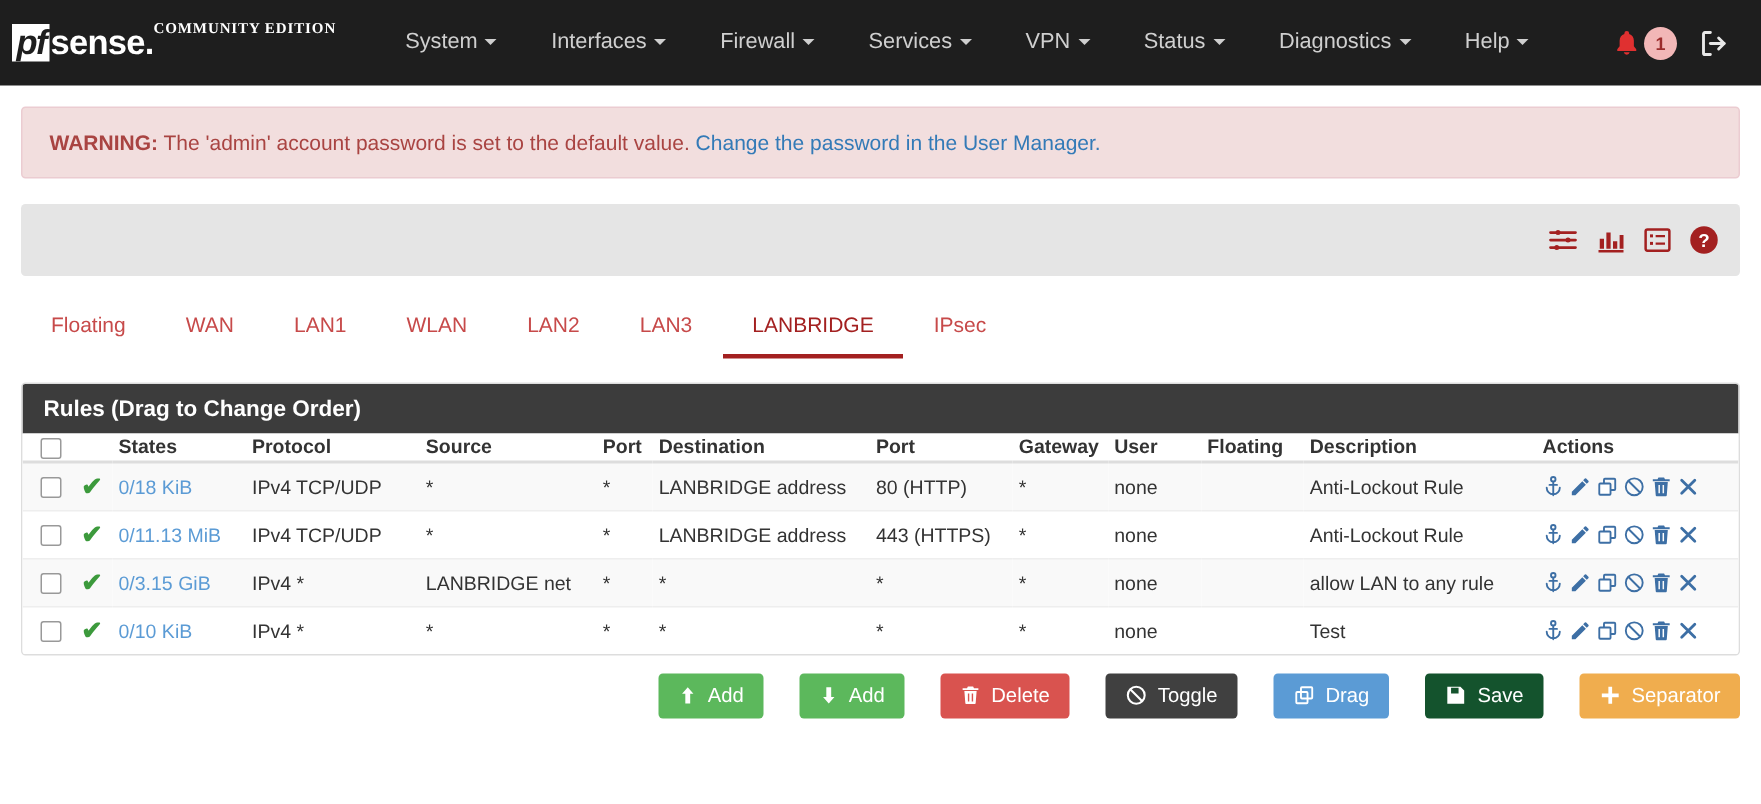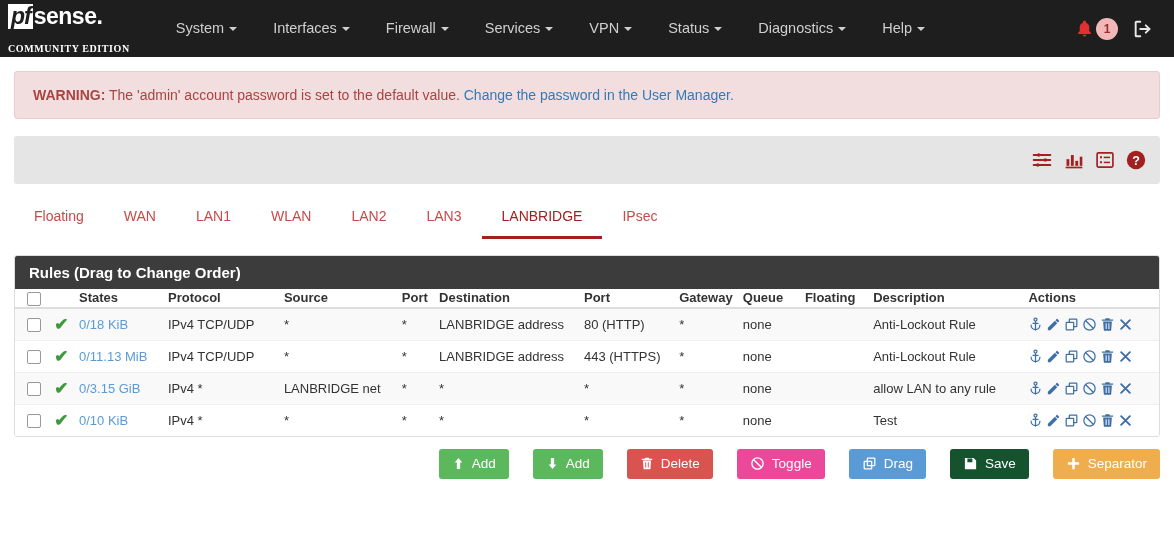--- a/index.html
+++ b/index.html
@@ -14,21 +14,21 @@
 
   
   .navbar {
     height: 57px;
     background: #1e1e1e;
     display: flex;
     align-items: center;
     padding: 0 14px 0 0;
   }
   .brand {
-    display: flex; flex-direction: column;
+    display: flex; flex-direction: row;
     justify-content: center;
     padding: 0 10px 0 8px;
     height: 57px;
   }
   .brand-top { display: flex; align-items: center; }
   .brand-pf {
     background: #ffffff;
     color: #1e1e1e;
     font-weight: bold;
     font-style: italic;
@@ -316,21 +316,21 @@
           <span class="cb"></span>
         </th>
         <th class="c-pass"></th>
         <th class="c-state">States</th>
         <th class="c-proto">Protocol</th>
         <th class="c-src">Source</th>
         <th class="c-sport">Port</th>
         <th class="c-dst">Destination</th>
         <th class="c-dport">Port</th>
         <th class="c-gw">Gateway</th>
-        <th class="c-queue">Queue</th>
+        <th class="c-queue">User</th>
         <th class="c-sched">Floating</th>
         <th class="c-desc">Description</th>
         <th class="c-act">Actions</th>
       </tr>
     </thead>
     <tbody>
 
       <tr>
         <td class="c-chk"><span class="cb"></span></td>
         <td class="c-pass"><span class="tick">✔</span></td>
@@ -511,21 +511,21 @@
     <span>Add</span>
   </button>
 
   <button class="btn" style="background:#d9534f">
     <svg width="14" height="15" viewBox="0 0 24 24" fill="#ffffff">
         <path d="M9 2h6l1 2h5v2H3V4h5l1-2zM5 7h14l-1.1 14.1A1 1 0 0 1 16.9 22H7.1a1 1 0 0 1-1-.9L5 7zm4 3v9h1.6v-9H9zm4.4 0v9H15v-9h-1.6z"></path>
       </svg>
     <span>Delete</span>
   </button>
 
-  <button class="btn" style="background:#ec4899">
+  <button class="btn" style="background:#404040">
     <svg width="15" height="15" viewBox="0 0 24 24" fill="none" stroke="#ffffff" stroke-width="2.2">
         <circle cx="12" cy="12" r="9"></circle>
         <path d="M5.6 5.6l12.8 12.8"></path>
       </svg>
     <span>Toggle</span>
   </button>
 
   <button class="btn" style="background:#5b9bd5">
     <svg width="15" height="15" viewBox="0 0 24 24" fill="none" stroke="#ffffff" stroke-width="2">
         <rect x="8.5" y="3.5" width="12" height="12" rx="1"></rect>

